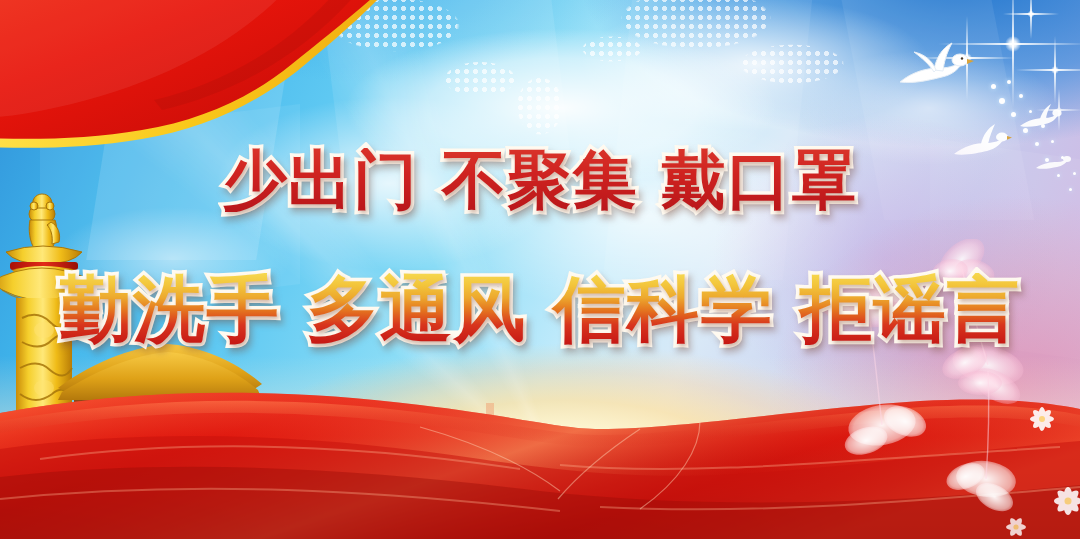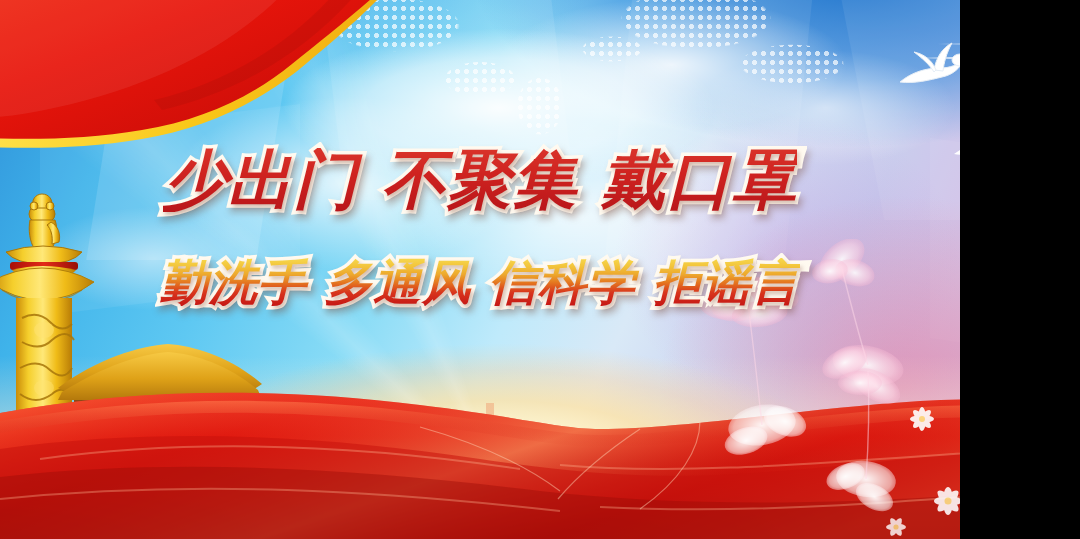--- a/index.html
+++ b/index.html
@@ -1,25 +1,24 @@
 <!DOCTYPE html>
 <html><head>
 <meta charset="utf-8">
 <title>Poster</title>
 <style>
   html,body{margin:0;padding:0;background:#000;}
   body{font-family:"DejaVu Sans","Liberation Sans",sans-serif;}
 
   #poster{
     position:relative;
-    width:960px;height:539px;
+    width:1080px;height:539px;
     overflow:hidden;
     background:#0c4a6e;
     isolation:isolate;
-    font-style:italic;
   }
   .layer{position:absolute;inset:0;pointer-events:none;}
 
   
   .sky-base{
     background:
       linear-gradient(115deg,
         #2f8fd8 0%,
         #3fb3ea 14%,
         #5ec8f2 28%,
@@ -168,22 +167,22 @@
   }
   #line1 .halo{
     position:absolute;left:0;right:0;top:0;
     color:#fffaf0;
     -webkit-text-stroke:7px #fffaf0;
     text-stroke:7px #fffaf0;
     z-index:-1;
     filter:drop-shadow(3px 5px 3px rgba(120,70,50,.30));
   }
   #line2{
-    top:258px;
-    font-size:48px;
+    top:273px;
+    font-size:72px;
   }
   #line2 .ink{
     background:linear-gradient(180deg,
        #f6d84f 0%,
        #f3c63c 16%,
        #eda92e 34%,
        #e4741f 52%,
        #d8351d 72%,
        #c51614 100%);
     -webkit-background-clip:text;background-clip:text;color:transparent;

